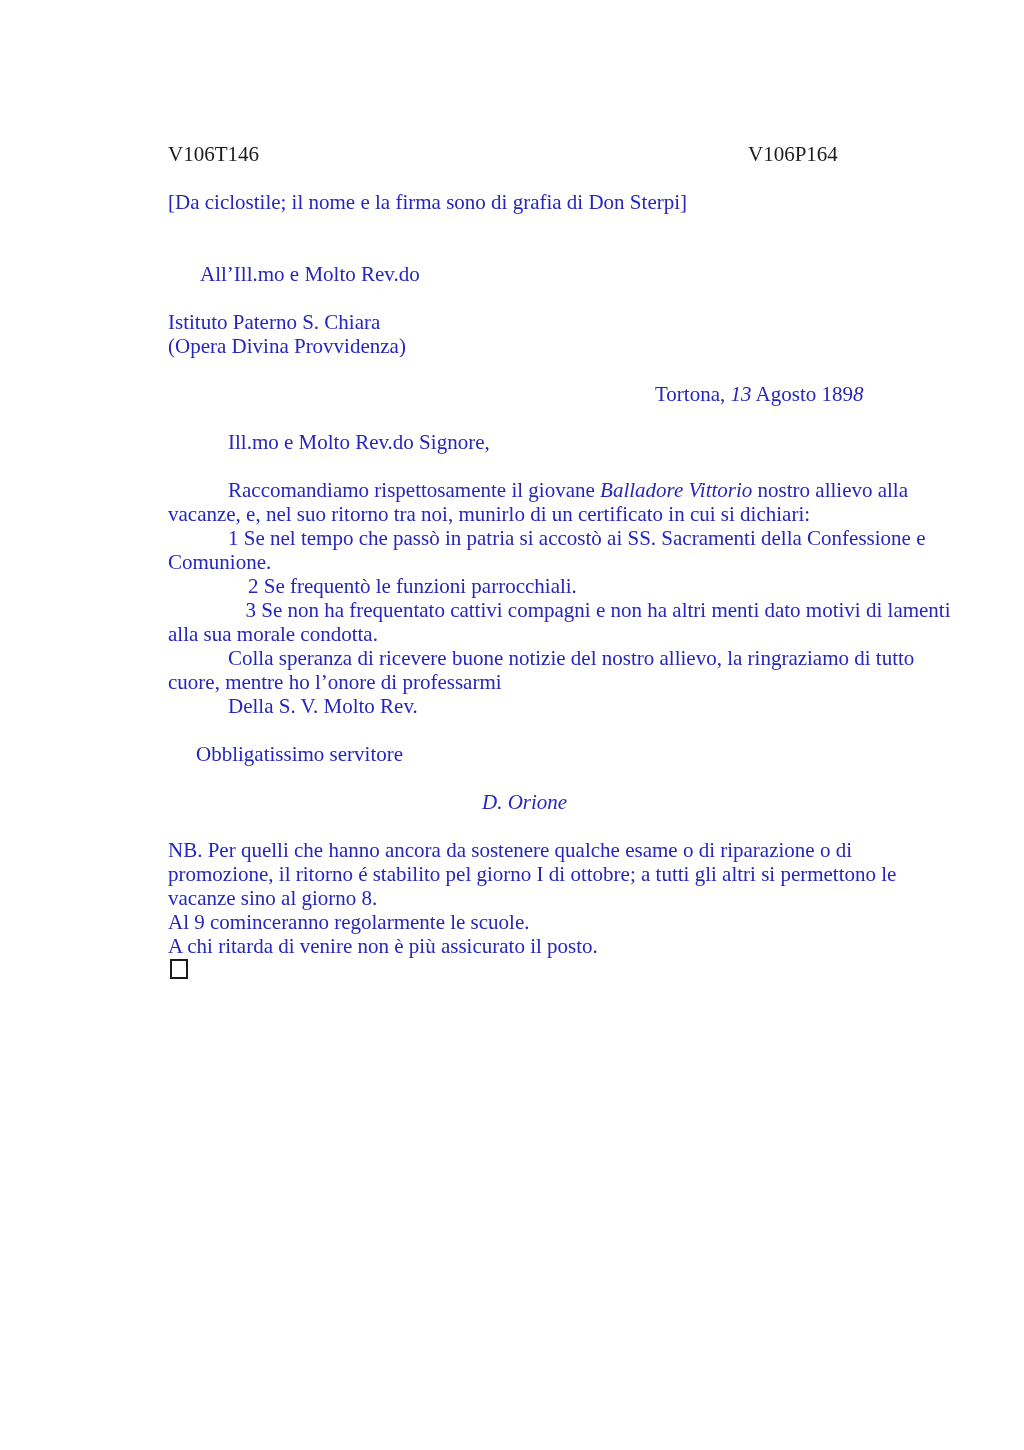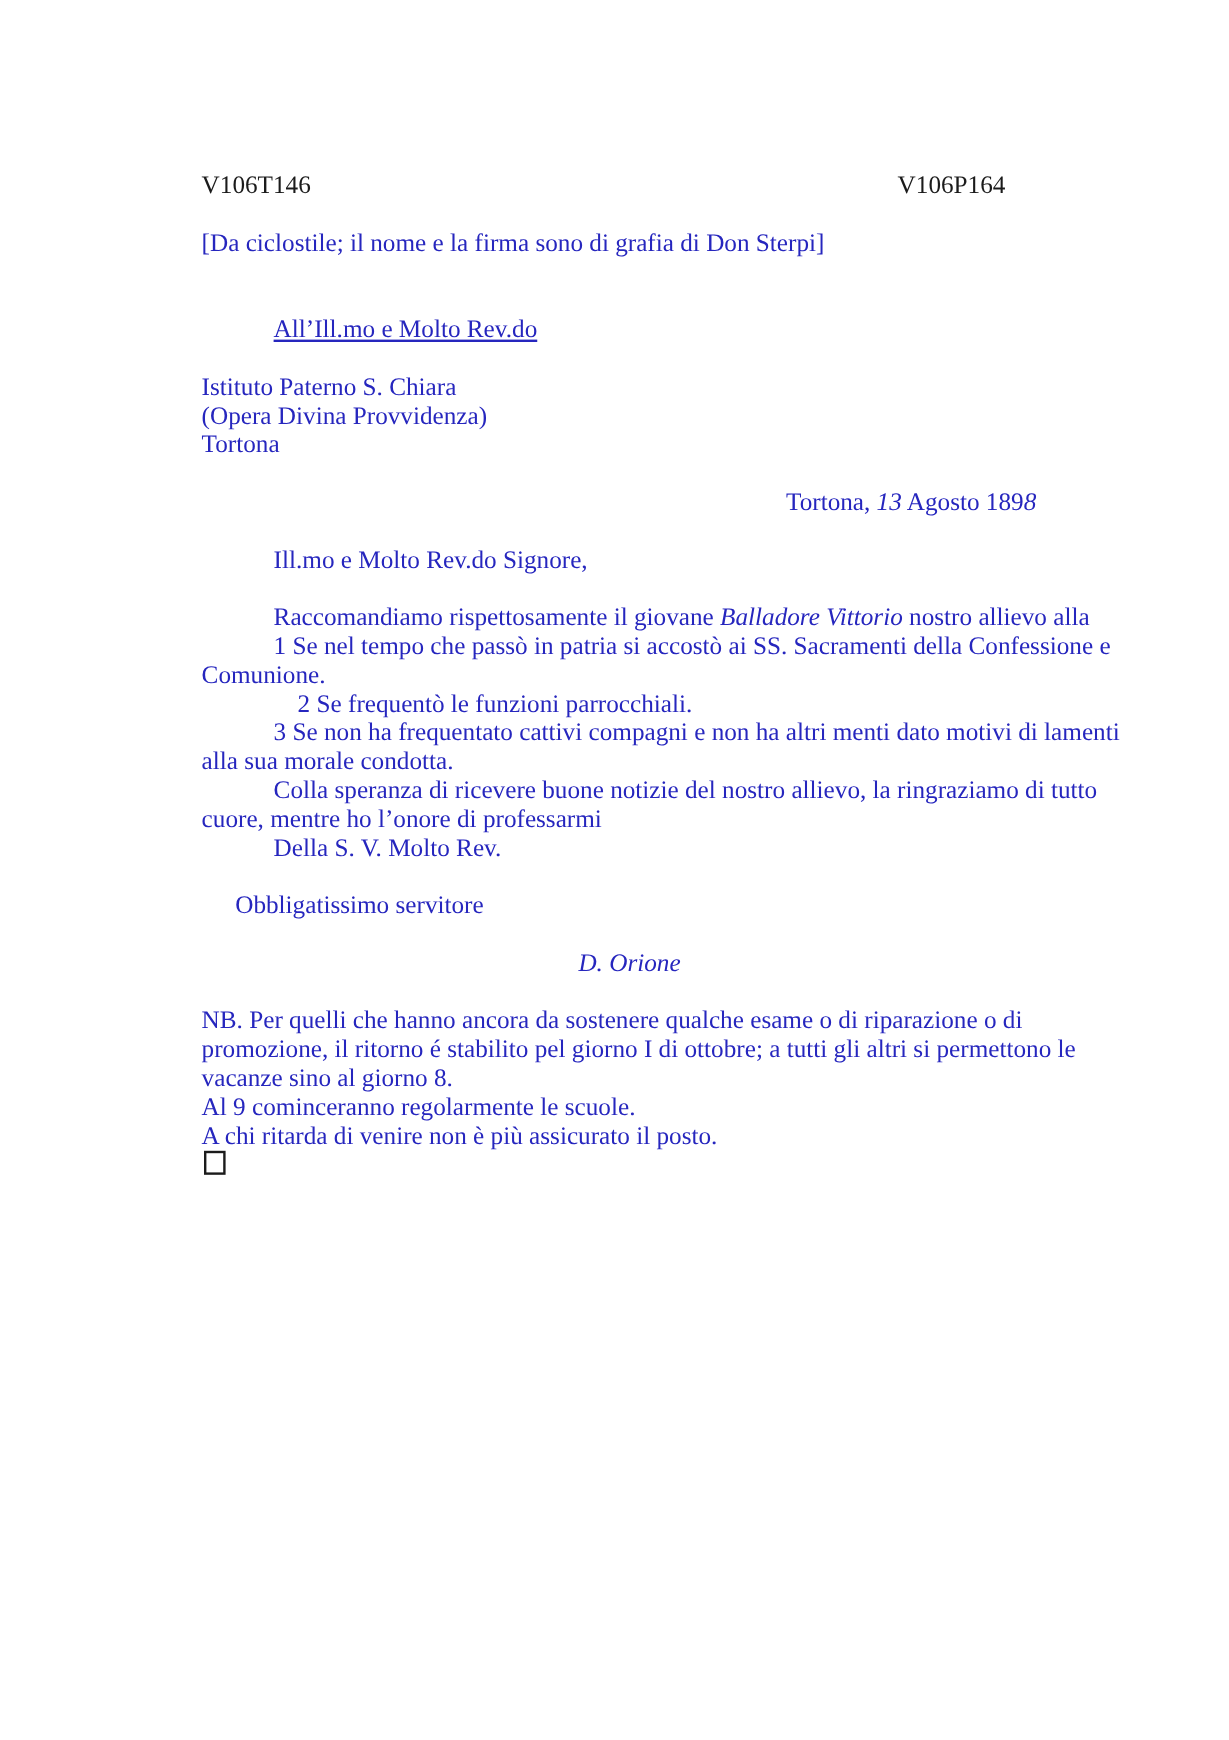--- a/index.html
+++ b/index.html
@@ -58,35 +58,35 @@
   <div class="content">
     <div class="hline">
       <span>V106T146</span>
       <span class="code-right">V106P164</span>
     </div>
     <div>
         <div class="line"></div>
         <div class="line"><span>[Da ciclostile; il nome e la firma sono di grafia di Don Sterpi]</span></div>
         <div class="line"></div>
         <div class="line"></div>
-        <div class="line" style="margin-left: 60px; text-decoration: underline;"><span>All’Ill.mo e Molto Rev.do</span></div>
+        <div class="line" style="margin-left: 32px;"><span>All’Ill.mo e Molto Rev.do</span></div>
         <div class="line"></div>
         <div class="line"><span>Istituto Paterno S. Chiara</span></div>
         <div class="line"><span>(Opera Divina Provvidenza)</span></div>
-        <div class="line"><span>Tortona</span></div>
         <div class="line"></div>
         <div class="line" style="margin-left: 487px;"><span>Tortona, </span><span class="it">13</span><span> Agosto 189</span><span class="it">8</span></div>
         <div class="line"></div>
         <div class="line" style="margin-left: 60px;"><span>Ill.mo e Molto Rev.do Signore,</span></div>
         <div class="line"></div>
         <div class="line" style="margin-left: 60px;"><span>Raccomandiamo rispettosamente il giovane </span><span class="it">Balladore Vittorio</span><span> nostro allievo alla</span></div>
+        <div class="line"><span>vacanze, e, nel suo ritorno tra noi, munirlo di un certificato in cui si dichiari:</span></div>
         <div class="line" style="margin-left: 60px;"><span>1 Se nel tempo che passò in patria si accostò ai SS. Sacramenti della Confessione e</span></div>
         <div class="line"><span>Comunione.</span></div>
         <div class="line" style="margin-left: 80px;"><span>2 Se frequentò le funzioni parrocchiali.</span></div>
-        <div class="line" style="margin-left: 60px;"><span>3 Se non ha frequentato cattivi compagni e non ha altri menti dato motivi di lamenti</span></div>
+        <div class="line" style="margin-left: 60px; text-align: center;"><span>3 Se non ha frequentato cattivi compagni e non ha altri menti dato motivi di lamenti</span></div>
         <div class="line"><span>alla sua morale condotta.</span></div>
         <div class="line" style="margin-left: 60px;"><span>Colla speranza di ricevere buone notizie del nostro allievo, la ringraziamo di tutto</span></div>
         <div class="line"><span>cuore, mentre ho l’onore di professarmi</span></div>
         <div class="line" style="margin-left: 60px;"><span>Della S. V. Molto Rev.</span></div>
         <div class="line"></div>
         <div class="line" style="margin-left: 28px;"><span>Obbligatissimo servitore</span></div>
         <div class="line"></div>
         <div class="line" style="margin-left: 314px;"><span class="it">D. Orione</span></div>
         <div class="line"></div>
         <div class="line"><span>NB. Per quelli che hanno ancora da sostenere qualche esame o di riparazione o di</span></div>

